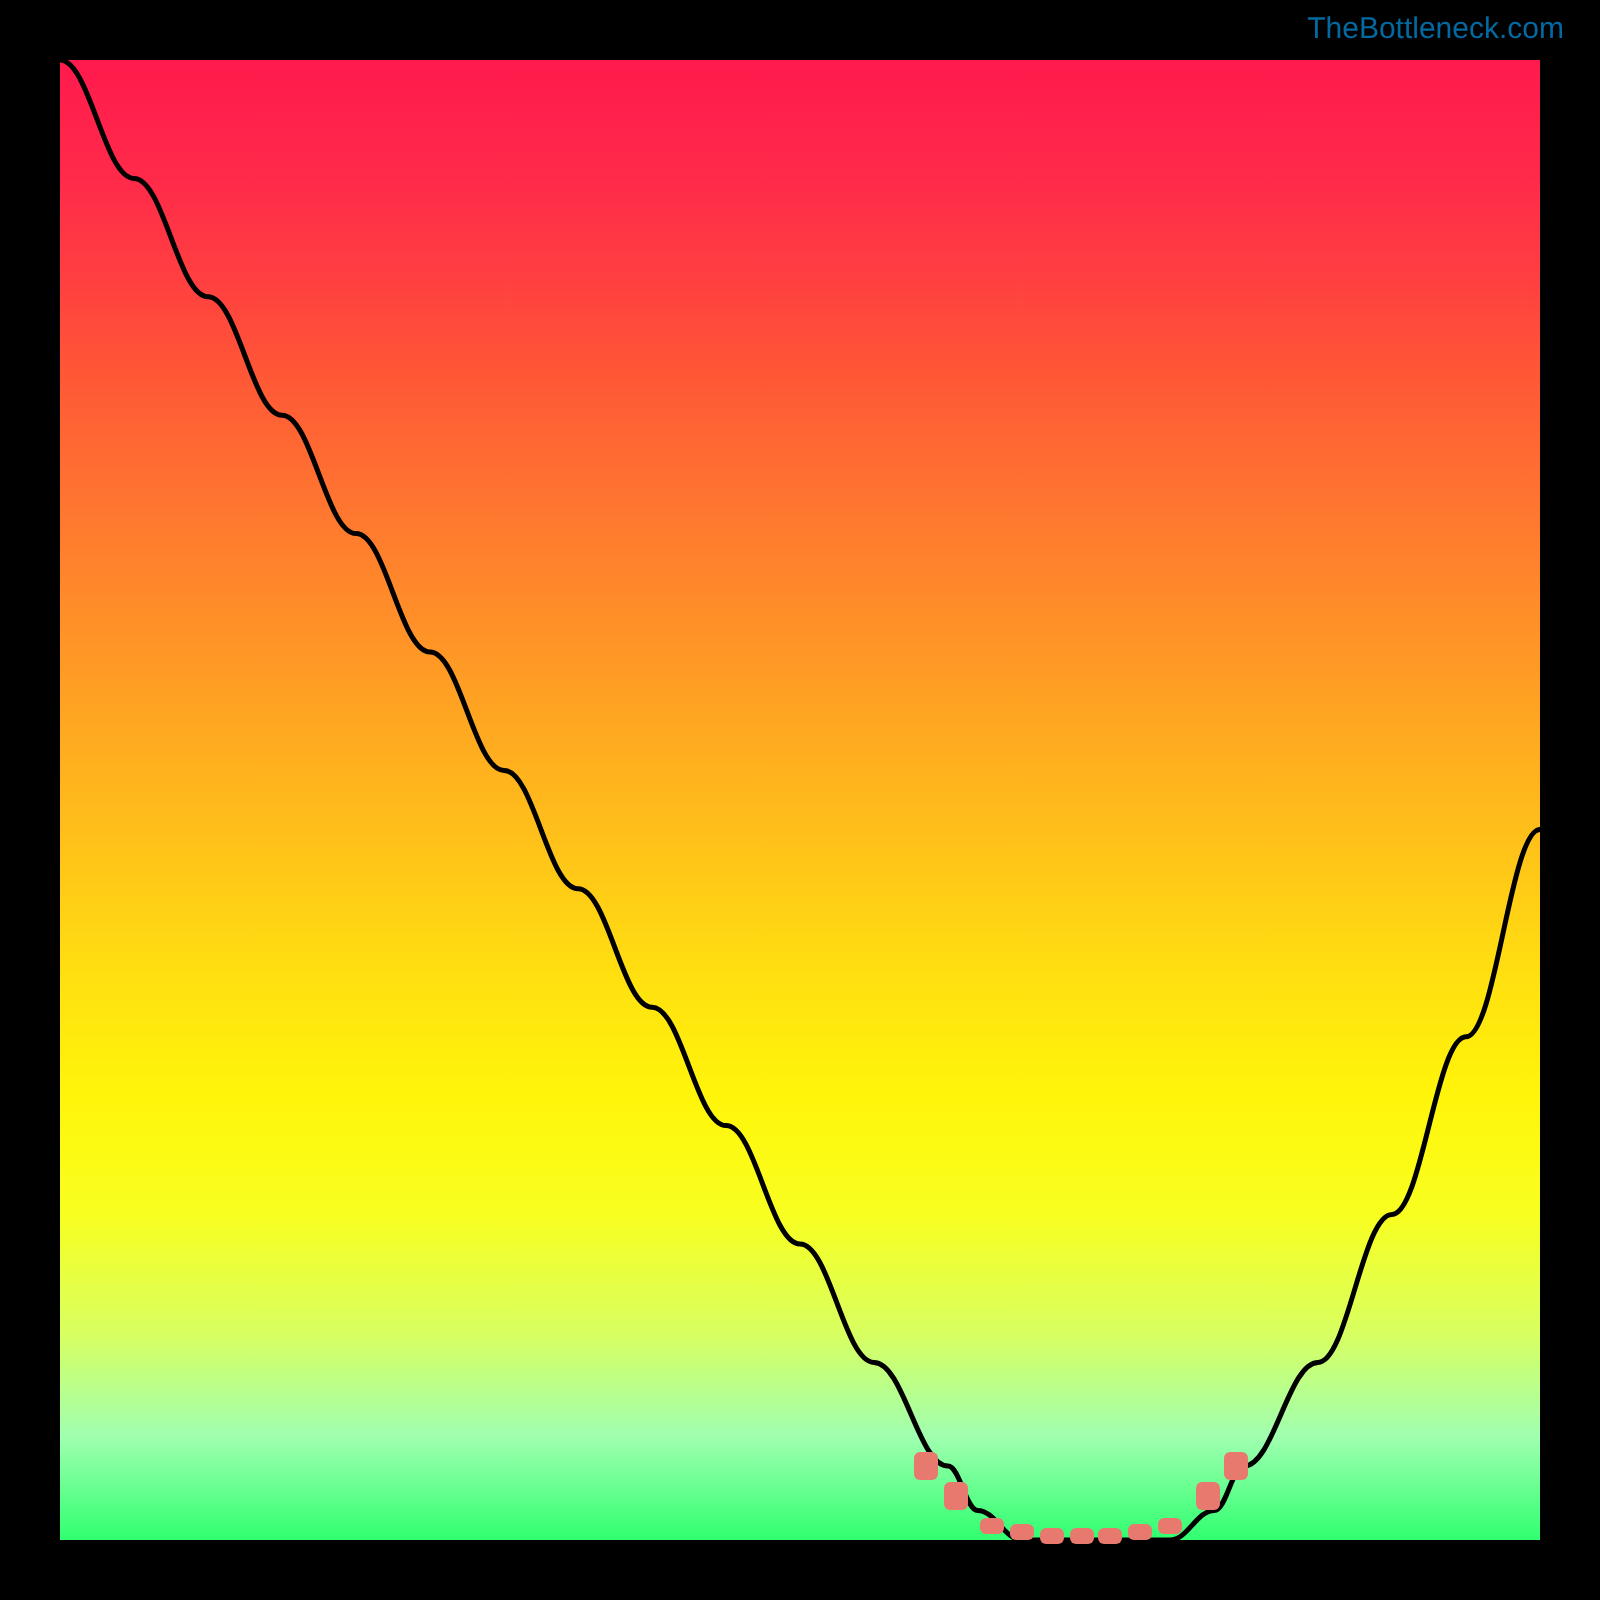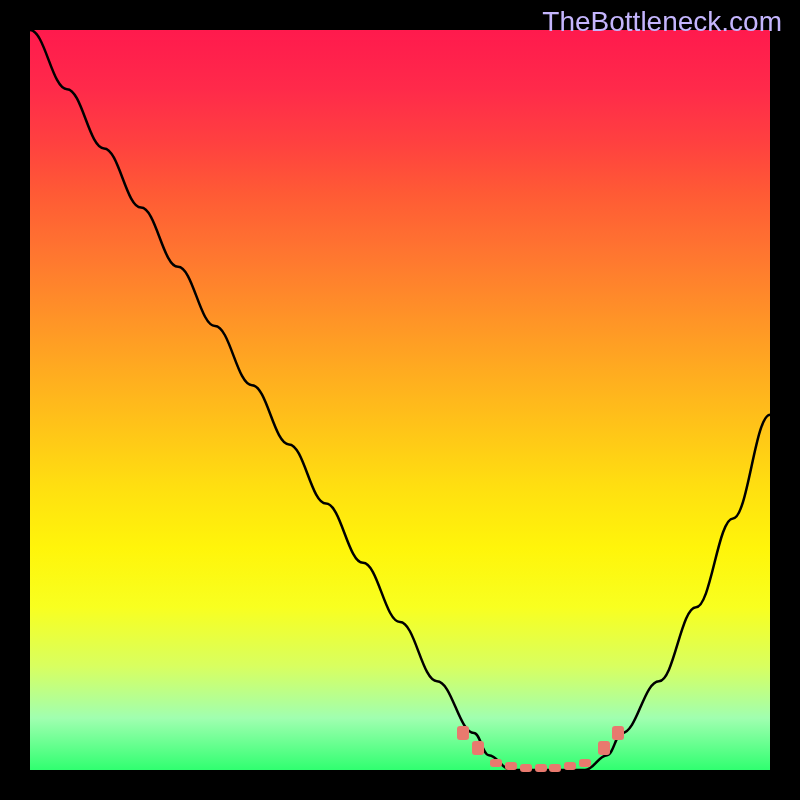--- a/index.html
+++ b/index.html
@@ -1,17 +1,17 @@
 <!DOCTYPE html>
 <html><head>
 <meta charset="utf-8">
 <style>
   * { margin: 0; padding: 0; box-sizing: border-box; }
   body { width: 800px; height: 800px; background: #000; position: relative; font-family: Arial, sans-serif; }
-  .watermark { position: absolute; top: 6px; right: 18px; color: #c4b5fd; font-size: 28px; font-weight: 500; z-index: 10; }
+  .watermark { position: absolute; top: 6px; right: 18px; color: #0369a1; font-size: 15px; font-weight: 500; z-index: 10; }
   .plot-area { position: absolute; left: 30px; top: 30px; width: 740px; height: 740px; }
   .gradient-bg { position: absolute; inset: 0; background: linear-gradient(to bottom,
       #ff1a4d 0%,
       #ff2a4a 8%,
       #ff4040 15%,
       #ff5a35 22%,
       #ff7530 30%,
       #ff9028 38%,
       #ffab20 46%,
       #ffc518 54%,

